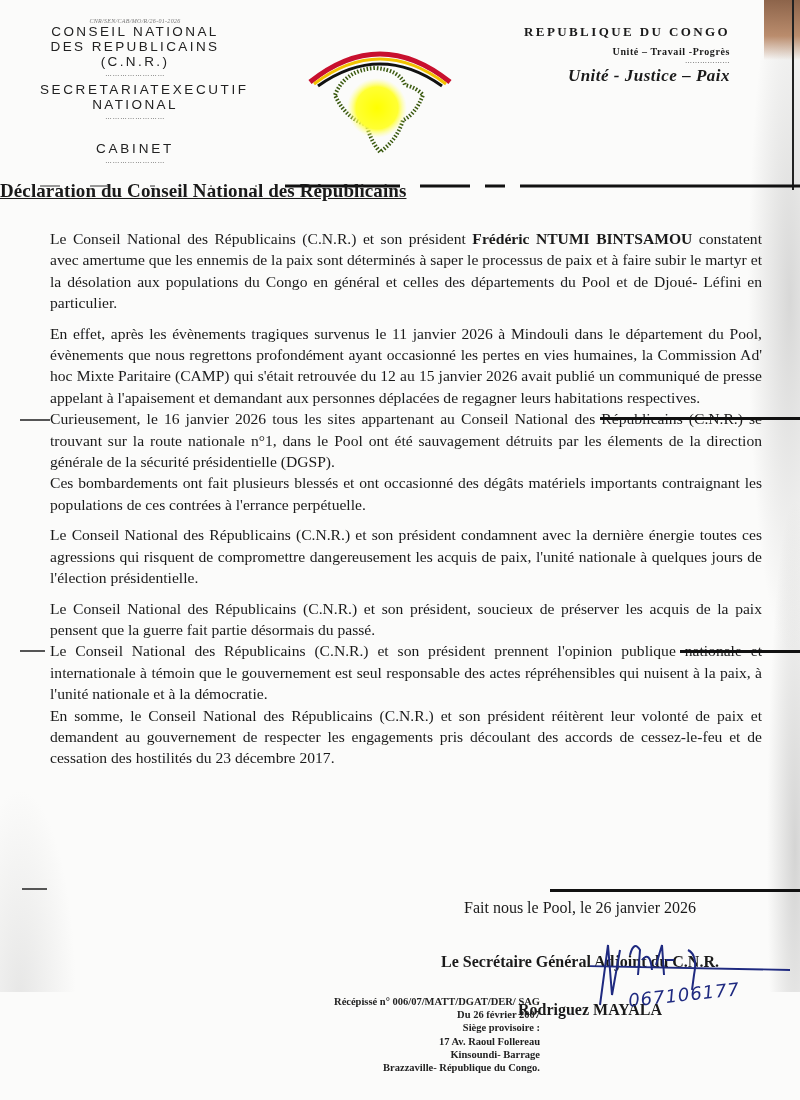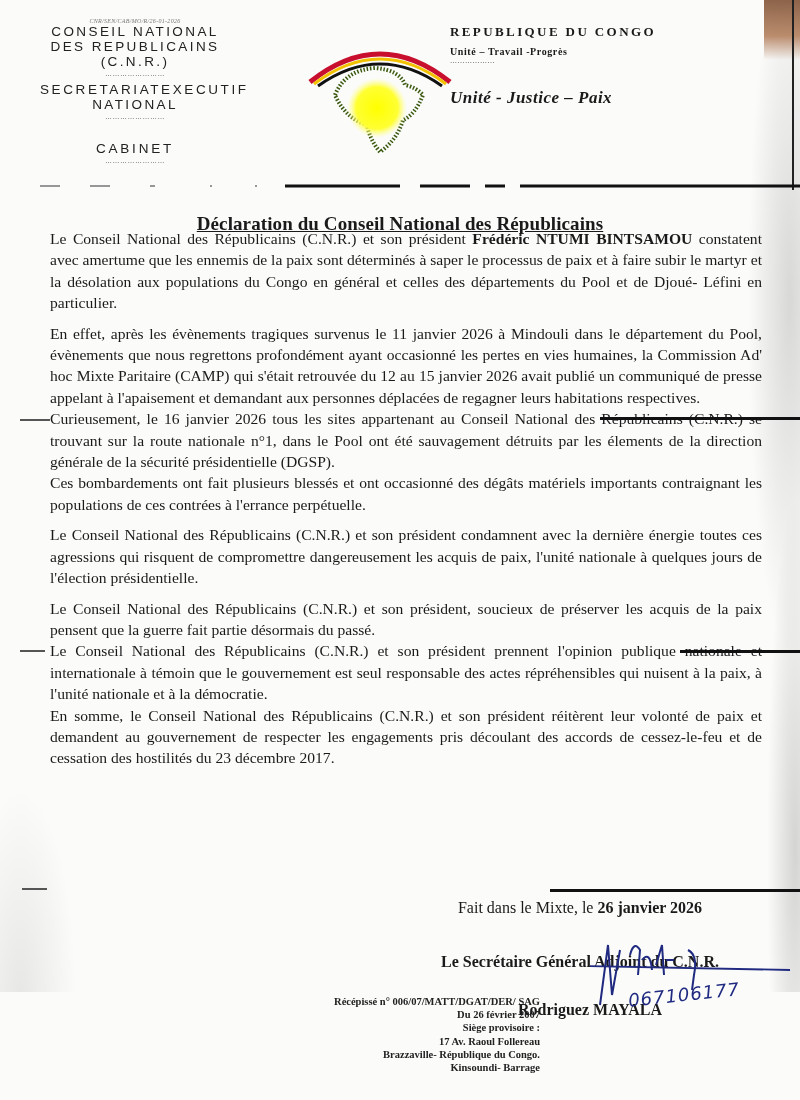--- a/index.html
+++ b/index.html
@@ -29,38 +29,38 @@
   .ref { font-family:"Liberation Serif", serif; font-style:italic; font-size:6px; color:#777; letter-spacing:0.3px; }
   .org { font-size:13.5px; letter-spacing:2.4px; line-height:15px; color:#222; }
   .dots { font-size:7px; letter-spacing:0.5px; color:#333; line-height:9px; }
   .sec { font-size:13.5px; letter-spacing:2.6px; line-height:15px; margin-top:4px; color:#222; white-space:nowrap; }
   .cab { font-size:13.5px; letter-spacing:2.8px; margin-top:20px; color:#222; }
 
   
   .logo { position:absolute; left:305px; top:40px; width:150px; height:120px; }
 
   
-  .hdr-right { position:absolute; left:450px; top:24px; width:280px; text-align:left; }
+  .hdr-right { position:absolute; left:450px; top:24px; width:280px; text-align:right; }
   .rep { font-weight:bold; font-size:13px; letter-spacing:2.4px; }
   .motto { font-weight:bold; font-size:10px; margin-top:6px; letter-spacing:0.6px; }
   .cnr { font-style:italic; font-size:14px; margin-top:26px; }
-  .motto2 { font-style:italic; font-weight:bold; font-size:17px; margin-top:22px; letter-spacing:0.5px; }
+  .motto2 { font-style:italic; font-weight:bold; font-size:17px; margin-top:0; letter-spacing:0.5px; }
 
   .sep { position:absolute; left:0; top:183px; width:800px; height:6px; }
 
-  .title { position:absolute; left:0; top:213px; width:800px; text-align:center;
+  .title { position:absolute; left:0; top:180px; width:800px; text-align:left;
     font-weight:bold; font-size:19px; text-decoration:underline; letter-spacing:0.1px; }
 
   .body { position:absolute; left:50px; top:228px; width:712px; font-size:15.6px; line-height:21.4px; }
   .body p { margin:0; text-align:justify; }
   .body p.gap { margin-top:9px; }
   .body b { font-weight:bold; }
 
   .sign { position:absolute; left:390px; top:897px; width:380px; text-align:center; font-size:16px; line-height:22px; }
-  .sign .place b { font-weight:bold; }
+  .sign .place b { font-weight:normal; }
   .sign .role { font-weight:bold;margin-top:32px; }
   .sign .name { font-weight:bold; margin-top:26px; padding-left:20px;text-align:center; }
 
   .signature { position:absolute; left:590px; top:935px; width:200px; height:80px; }
   .phone { position:absolute; left:628px; top:984px; font-family:"DejaVu Sans", sans-serif; font-style:italic;
     font-size:18px; color:#1f2a80; transform:rotate(-6deg); letter-spacing:1px; }
 
   .footer { position:absolute; left:200px; top:995px; width:340px; text-align:right;
     font-size:10.5px; line-height:13.2px; font-weight:bold; color:#222; }
 
@@ -127,32 +127,32 @@
   </div>
 
   <div class="dash" style="left:20px; top:419px; width:30px; background:#555;"></div>
   <div class="dash" style="left:600px; top:417px; width:200px; height:3px; background:#111;"></div>
   <div class="dash" style="left:20px; top:650px; width:25px; background:#555;"></div>
   <div class="dash" style="left:680px; top:650px; width:120px; height:3px; background:#111;"></div>
   <div class="dash" style="left:22px; top:888px; width:25px; background:#555;"></div>
   <div class="dash" style="left:550px; top:889px; width:250px; height:3px; background:#111;"></div>
 
   <div class="sign">
-    <div class="place"><span>Fait dans le Mixte, le </span><b>26 janvier 2026</b></div>
+    <div class="place"><span>Fait nous le Pool, le </span><b>26 janvier 2026</b></div>
     <div class="role">Le Secrétaire Général Adjoint du C.N.R.</div>
     <div class="name">Rodriguez MAYALA</div>
   </div>
 
   <svg class="signature" viewBox="0 0 200 80">
     <path d="M10 70 L18 10 L22 60 L30 15 M40 20 Q44 5 50 15 L48 40 M52 25 Q60 15 62 35 M66 30 L72 10 L74 40 M76 25 L84 25 M98 15 Q108 20 104 40 M104 40 L102 55" fill="none" stroke="#1f2a80" stroke-width="2"></path>
     <path d="M-60 30 L200 35" stroke="#1f2a80" stroke-width="1.8"></path>
   </svg>
   <div class="phone">067106177</div>
 
   <div class="footer">
     <div>Récépissé n° 006/07/MATT/DGAT/DER/ SAG</div>
     <div>Du 26 février 2007</div>
     <div>Siège provisoire :</div>
     <div>17 Av. Raoul Follereau</div>
+    <div>Kinsoundi- Barrage</div>
     <div>Brazzaville- République du Congo.</div>
-    <div>Kinsoundi- Barrage</div>
   </div>
 </div>
 
 </body></html>

